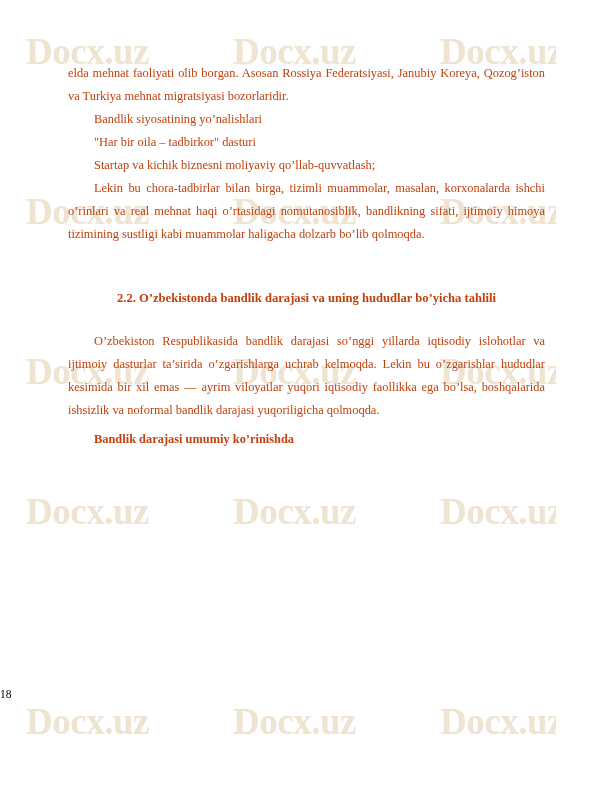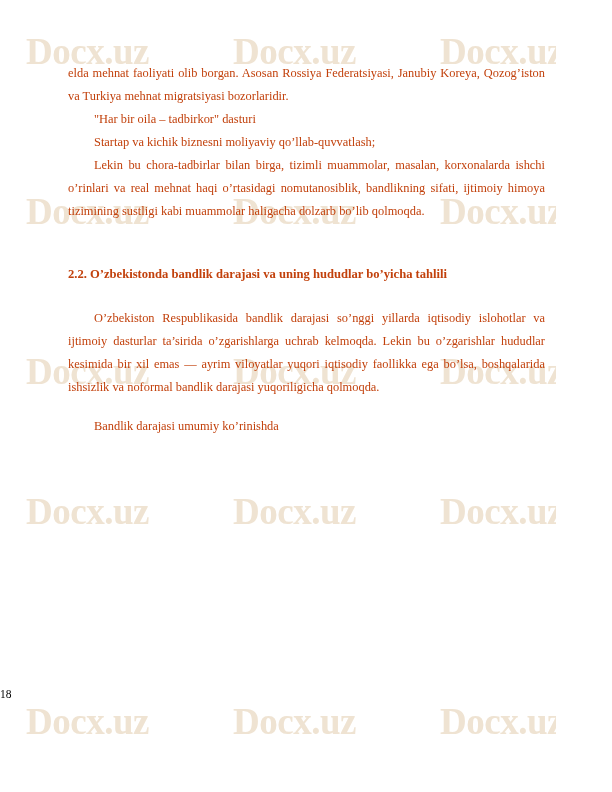--- a/index.html
+++ b/index.html
@@ -57,20 +57,21 @@
     margin: 0 0 0 0;
     text-align: justify;
     text-justify: inter-word;
   }
   p.ind {
     text-indent: 26px;
   }
   .heading {
     margin-top: 26px;
     margin-bottom: 20px;
+    text-align: center;
     font-weight: bold;
     font-size: 12.6px;
     text-indent: 0;
   }
   .gap {
     height: 14px;
   }
   .after-heading {
     margin-top: 0;
   }
@@ -103,24 +104,25 @@
       <div class="wm wm-big" style="left: 26px; top: 490px; color: rgb(239, 227, 210);">Docx.uz</div>
       <div class="wm wm-big" style="left: 233px; top: 490px; color: rgb(239, 227, 210);">Docx.uz</div>
       <div class="wm wm-big" style="left: 440px; top: 490px; color: rgb(239, 227, 210);">Docx.uz</div>
       <div class="wm wm-big" style="left: 26px; top: 700px; color: rgb(239, 227, 210);">Docx.uz</div>
       <div class="wm wm-big" style="left: 233px; top: 700px; color: rgb(239, 227, 210);">Docx.uz</div>
       <div class="wm wm-big" style="left: 440px; top: 700px; color: rgb(239, 227, 210);">Docx.uz</div>
     </div>
 
   <div class="content" id="body-content">
       <p class="">elda mehnat faoliyati olib borgan. Asosan Rossiya Federatsiyasi, Janubiy Koreya, Qozog’iston va Turkiya mehnat migratsiyasi bozorlaridir.</p>
+      <p class="ind">Bandlik siyosatining yo’nalishlari</p>
       <p class="ind">"Har bir oila – tadbirkor" dasturi</p>
       <p class="ind">Startap va kichik biznesni moliyaviy qo’llab-quvvatlash;</p>
       <p class="ind">Lekin bu chora-tadbirlar bilan birga, tizimli muammolar, masalan, korxonalarda ishchi o’rinlari va real mehnat haqi o’rtasidagi nomutanosiblik, bandlikning sifati, ijtimoiy himoya tizimining sustligi kabi muammolar haligacha dolzarb bo’lib qolmoqda.</p>
       <div class="gap"></div>
       <p class="heading">2.2. O’zbekistonda bandlik darajasi va uning hududlar bo’yicha tahlili</p>
       <p class="ind after-heading">O’zbekiston Respublikasida bandlik darajasi so’nggi yillarda iqtisodiy islohotlar va ijtimoiy dasturlar ta’sirida o’zgarishlarga uchrab kelmoqda. Lekin bu o’zgarishlar hududlar kesimida bir xil emas — ayrim viloyatlar yuqori iqtisodiy faollikka ega bo’lsa, boshqalarida ishsizlik va noformal bandlik darajasi yuqoriligicha qolmoqda.</p>
-      <p class="ind" style="margin-top: 16px;">Bandlik darajasi umumiy ko’rinishda</p>
+      <p class="ind" style="margin-top: 6px; font-weight: bold;">Bandlik darajasi umumiy ko’rinishda</p>
     </div>
 
   <div class="pnum">18</div>
 
 </div>
 
 </body></html>

